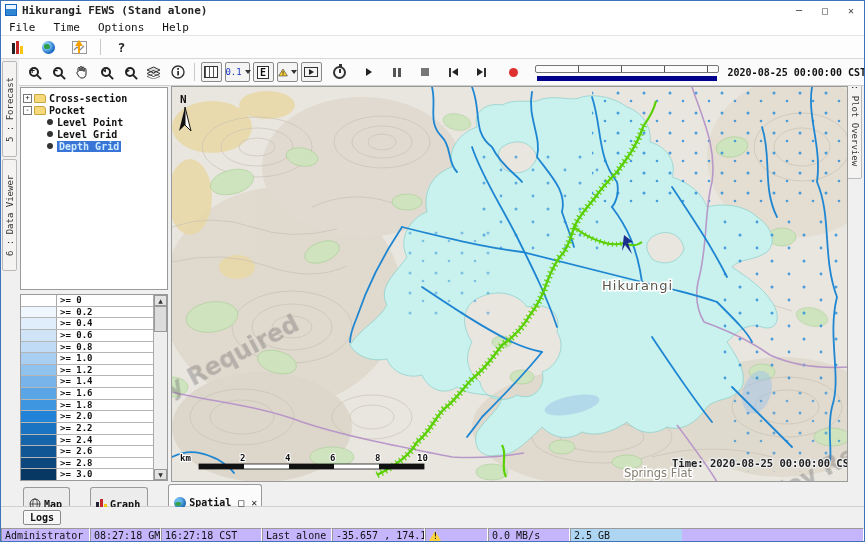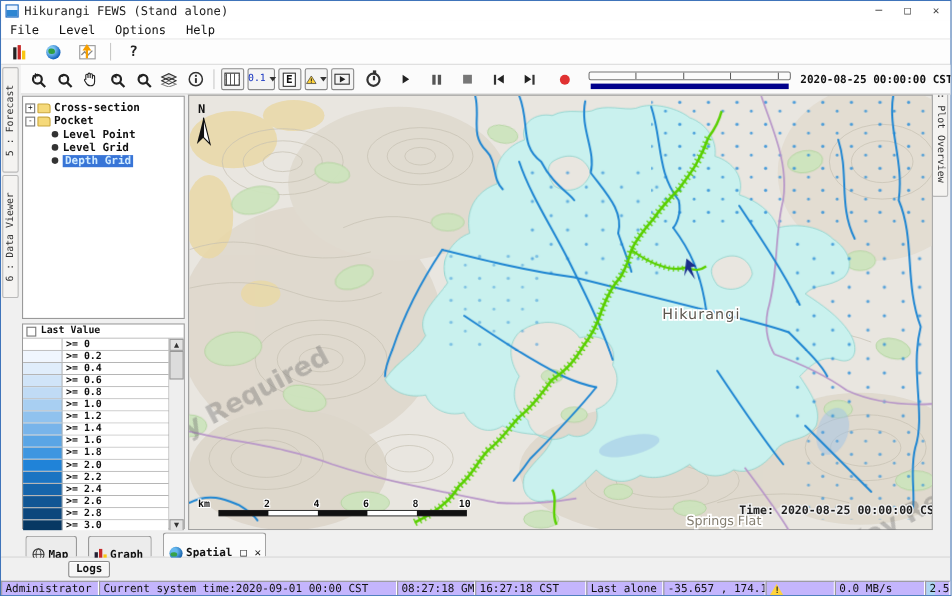--- a/index.html
+++ b/index.html
@@ -7,21 +7,21 @@
   body {
     font-family:"DejaVu Sans Mono", monospace;
     font-size:11px; color:#111; background:#f0f0f0;
     position:relative; border:1px solid #3f74ba;
   }
   
   .titlebar { position:absolute; left:0; top:0; width:100%; height:18px;
     background:#fff; display:flex; align-items:center; padding-left:4px; }
   .appicon { width:12px; height:12px; border:1px solid #1565c0;
     background:linear-gradient(180deg,#eaf4ff 0 45%,#2f86d2 45% 100%); margin-right:5px; }
-  .title-text { font-size:11px; font-weight:normal; color:#222; }
+  .title-text { font-size:11px; font-weight:bold; color:#222; }
   .win-controls { margin-left:auto; display:flex; }
   .win-btn { width:26px; height:16px; display:flex; align-items:center; justify-content:center;
     font-size:10px; color:#444; }
   
   .menubar { position:absolute; left:0; top:18px; width:100%; height:17px;
     background:#fff; display:flex; align-items:center; padding-left:4px; border-bottom:1px solid #e4e4e4; }
   .menu-item { padding:1px 8px 1px 4px; margin-right:6px; }
   
   .toolbar1 { position:absolute; left:0; top:35px; width:100%; height:23px;
     background:#fdfdfd; display:flex; align-items:center; gap:10px; padding-left:6px;
@@ -110,35 +110,35 @@
   .scr-track { flex:1; position:relative; }
   .scr-thumb { position:absolute; left:0; top:0; width:100%; height:26px; border:1px solid #999; background:#dcdcdc; }
   
   .map-wrap { position:absolute; left:170px; top:27px; width:677px; height:396px; background:#e9e6e0;
     border:1px solid #9a9a9a; overflow:hidden; }
   .map-wrap svg { display:block; }
   
   .tabbar { position:absolute; left:0; top:481px; width:100%; height:25px; background:#f0f0f0;
     display:flex; align-items:flex-end; padding-left:22px; border-bottom:1px solid #d0d0d0; }
   .btab { display:flex; align-items:center; gap:3px; border:1px solid #9a9a9a; border-bottom:none;
-    background:#ececec; border-radius:3px 3px 0 0; padding:16px 7px 2px 5px; margin-right:10px; height:19px; font-size:10px; font-weight:bold; }
+    background:#ececec; border-radius:3px 3px 0 0; padding:16px 7px 2px 5px; margin-right:20px; height:19px; font-size:10px; font-weight:bold; }
   .btab.active { background:#fbfbfb; height:22px; padding-right:4px; }
   .btab .wbtn { font-size:10px; margin-left:4px; color:#222; }
   .tab-globe-wire { width:12px; height:12px; }
   .tab-bars { display:flex; align-items:flex-end; gap:1px; height:11px; }
   .tab-bars i { display:block; width:3px; }
   .tab-globe-blue { width:12px; height:12px; border-radius:50%;
     background:radial-gradient(circle at 35% 35%, #66b8ef 0 25%, #155fa8 75%); position:relative; overflow:hidden; }
   .tab-globe-blue::after { content:""; position:absolute; left:1px; top:5px; width:6px; height:4px;
     background:#37a24a; border-radius:50% 40% 50% 60%; }
   
   .logsrow { position:absolute; left:0; top:506px; width:100%; height:21px; background:#f0f0f0;
     display:flex; align-items:center; padding-left:22px; }
   .logs-btn { border:1px solid #8a8a8a; background:#f6f6f6; border-radius:2px; padding:1px 6px;
-    font-size:10px; font-weight:bold; box-shadow:1px 1px 0 #fff inset;margin-left:39px; }
+    font-size:10px; font-weight:bold; box-shadow:1px 1px 0 #fff inset; }
   
   .statusbar { position:absolute; left:0; top:527px; width:100%; height:15px; background:#f0f0f0;
     display:flex; font-size:10px; }
   .st-cell { border:1px solid; border-color:#9a9a9a #fff #fff #9a9a9a; background:#c4b5fd;
     display:flex; align-items:center; padding:0 3px; white-space:nowrap; overflow:hidden; }
   .warn-tri { width:0; height:0; border-left:6px solid transparent; border-right:6px solid transparent;
     border-bottom:10px solid #ffd43b; position:relative; }
   .warn-tri::after { content:"!"; position:absolute; left:-2px; top:1px; font:bold 8px "DejaVu Sans Mono",monospace; color:#222; }
   .mem-cell { position:relative; }
   .mem-fill { position:absolute; left:0; top:0; bottom:0; width:38%; background:#aed6f2; }
@@ -153,21 +153,21 @@
   <span class="title-text">Hikurangi FEWS  (Stand alone)</span>
   <span class="win-controls">
     <span class="win-btn">─</span>
     <span class="win-btn">□</span>
     <span class="win-btn">✕</span>
   </span>
 </div>
 
 <div class="menubar">
   <span class="menu-item">File</span>
-  <span class="menu-item">Level</span>
+  <span class="menu-item">Time</span>
   <span class="menu-item">Options</span>
   <span class="menu-item">Help</span>
 </div>
 
 <div class="toolbar1">
   <span class="tb-btn">
     <span class="bars-icon">
       <i style="height:11px;background:#222"></i>
         <i style="height:13px;background:#c62828"></i>
         <i style="height:8px;background:#f9c613"></i>
@@ -327,24 +327,20 @@
         <span class="tree-label">Level Grid</span>
       </div>
       <div class="tree-row">
         <span class="tree-indent2"></span>
           <span class="bullet"></span>
         <span class="tree-label selected">Depth Grid</span>
       </div>
     </div>
 
     <div class="legend-box">
-      <div class="legend-head">
-        <span class="checkbox"></span>
-        <span>Last Value</span>
-      </div>
       <div class="legend-list">
         <div class="legend-rows" id="legend-rows">
             <div class="lg-row">
               <span class="lg-swatch" style="background-color: rgb(255, 255, 255);"></span>
               <span class="lg-label">&gt;= 0</span>
             </div>
             <div class="lg-row">
               <span class="lg-swatch" style="background-color: rgb(240, 246, 254);"></span>
               <span class="lg-label">&gt;= 0.2</span>
             </div>
@@ -630,21 +626,20 @@
     <span class="wbtn">✕</span>
   </div>
 </div>
 
 <div class="logsrow">
   <span class="logs-btn">Logs</span>
 </div>
 
 <div class="statusbar">
   <span class="st-cell" style="width:89px">Administrator</span>
-  <span class="st-cell" style="width:271px">Current system time:2020-09-01 00:00 CST</span>
   <span class="st-cell" style="width:71px">08:27:18 GMT</span>
   <span class="st-cell" style="width:101px">16:27:18 CST</span>
   <span class="st-cell" style="width:70px">Last alone</span>
   <span class="st-cell" style="width:93px">-35.657 , 174.199</span>
   <span class="st-cell" style="width:63px">
       <span class="warn-tri"></span>
     </span>
   <span class="st-cell" style="width:82px">0.0 MB/s</span>
   <span class="st-cell mem-cell" style="flex:1">
     <span class="mem-fill"></span>

